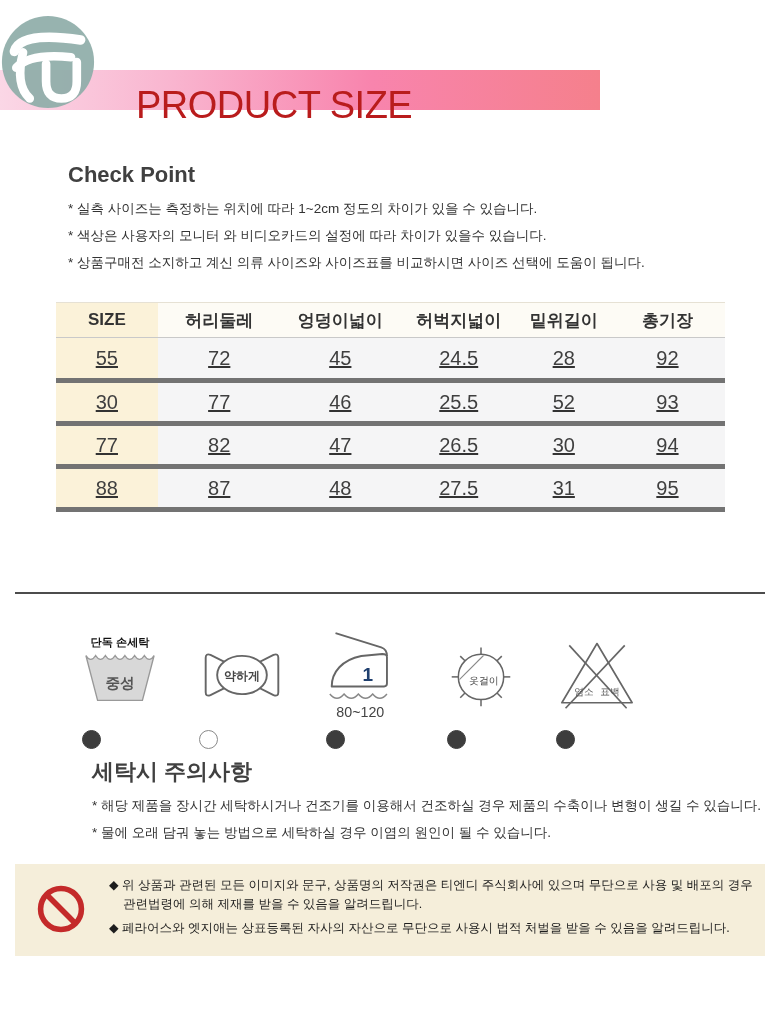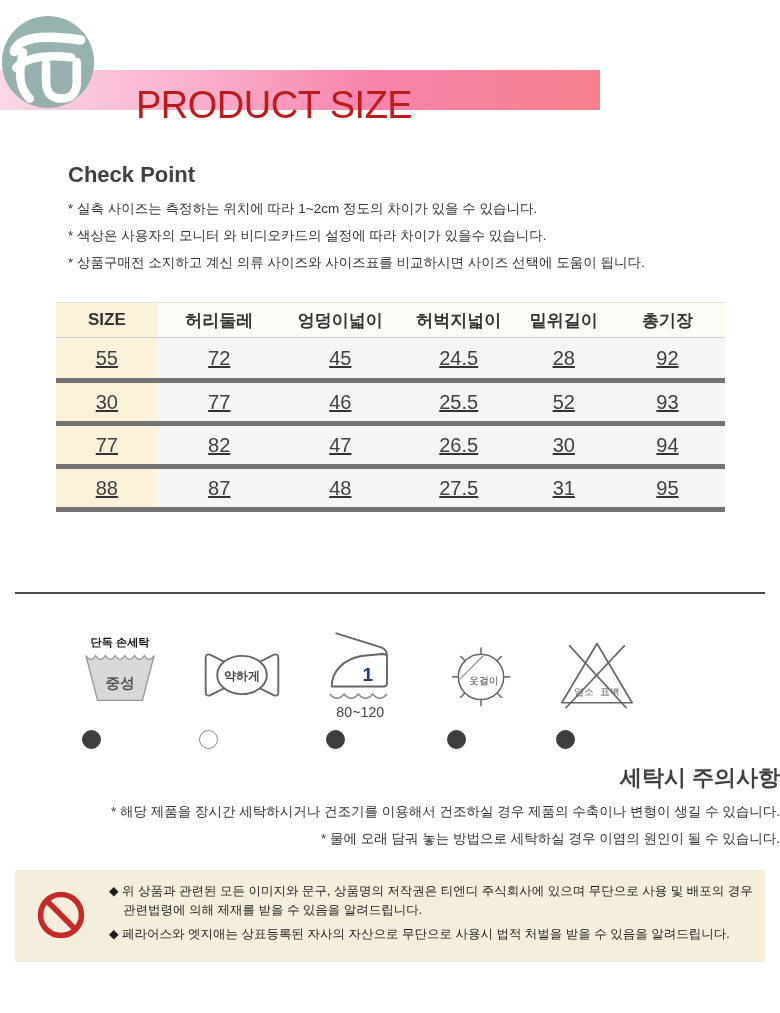--- a/index.html
+++ b/index.html
@@ -41,21 +41,21 @@
 
   
   .care{margin:34px 0 0 82px;width:556px;display:flex;justify-content:space-between;}
   .care-item{display:flex;flex-direction:column;align-items:flex-start;}
   .care-icon-box{height:94px;display:flex;align-items:center;justify-content:center;}
   .dot{width:19px;height:19px;border-radius:50%;border:1.5px solid #8a8a8a;background:#fff;margin-top:8px;}
   .dot.filled{background:var(--dot-fill);border-color:var(--dot-fill);}
   .care svg text{font-family:"Liberation Sans","DejaVu Sans",sans-serif;}
 
   
-  .caution{margin:14px 0 0 92px;text-align:right;}
+  .caution{margin:8px 0 0 92px;}
   .caution .sec-title{margin-bottom:12px;}
 
   
   .notice{margin:24px 15px 0 15px;background:var(--notice-bg);display:flex;align-items:center;
           padding:12px 12px 14px 12px;justify-content:space-between;}
   .no-symbol{flex:0 0 auto;margin:0 22px 0 8px;}
   .notice-text{max-width:645px;}
   .notice-text p{margin:0 0 4px;font-size:12.5px;line-height:1.55;color:#1d1d1d;
                  padding-left:14px;text-indent:-14px;}
 </style>

